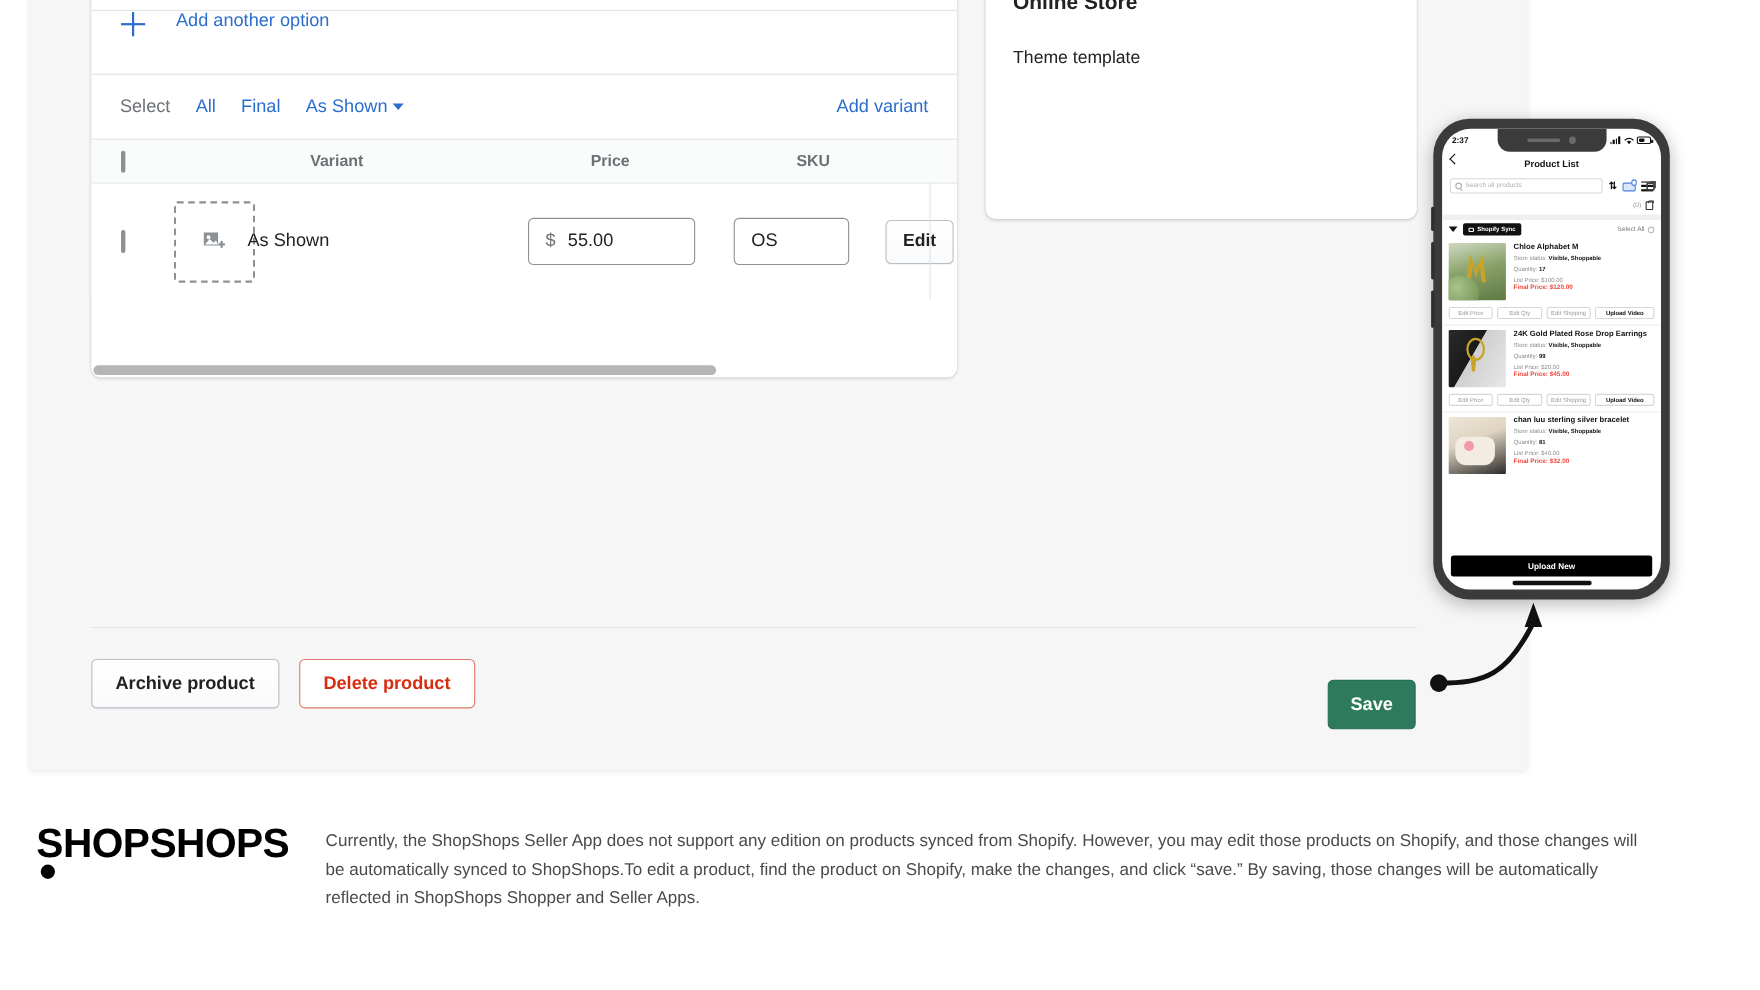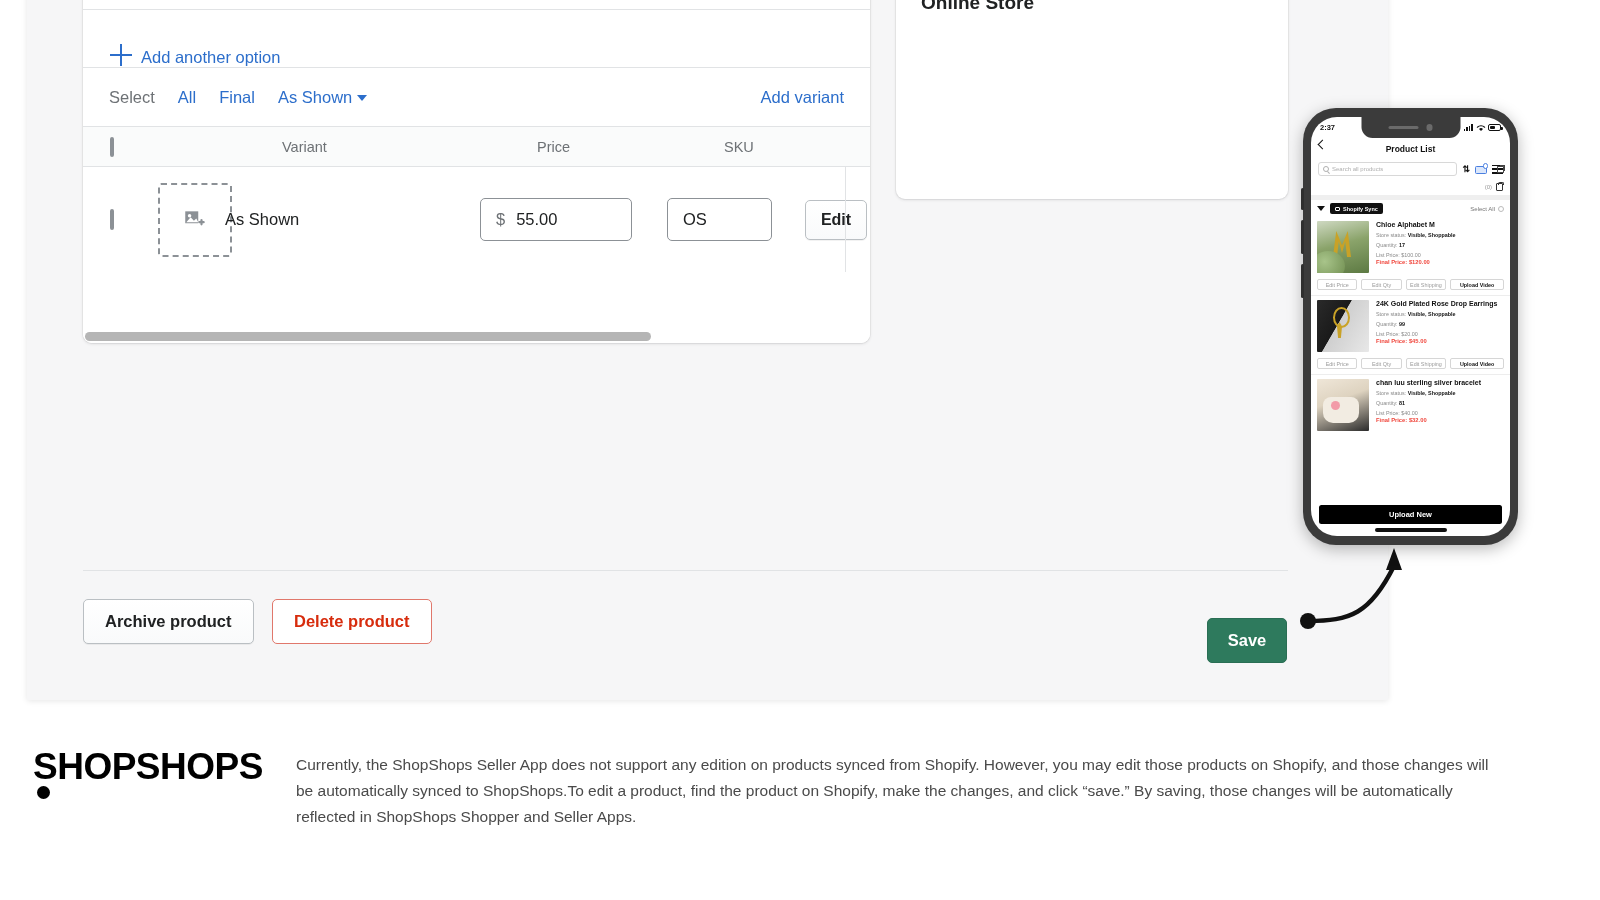--- a/index.html
+++ b/index.html
@@ -24,22 +24,22 @@
     position: absolute; left: 83px; top: -42px;
     width: 787px; height: 385px;
     background: #ffffff;
     border-radius: 9px;
     box-shadow: 0 0 0 1px rgba(63,63,68,.05), 0 1px 3px rgba(63,63,68,.15);
     overflow: hidden;
   }
   .card-top-stub { height: 52px; border-bottom: 1px solid #e1e3e5; }
 
   .add-option-row {
-    height: 58px; display: flex; align-items: flex-end;
-    padding: 0 26px; gap: 8px;
+    height: 58px; display: flex; align-items: flex-start;
+    padding: 0 26px; gap: 27px;
     border-bottom: 1px solid #e1e3e5;
   }
   .plus-icon {
     width: 24px; height: 24px; position: relative; flex: 0 0 auto;
   }
   .plus-icon:before, .plus-icon:after {
     content: ""; position: absolute; background: #2c6ecb;
   }
   .plus-icon:before { left: 1px; top: 10.5px; width: 22px; height: 2.4px; }
   .plus-icon:after  { top: 1px; left: 10.5px; height: 22px; width: 2.4px; }
@@ -60,21 +60,21 @@
     border-top: 6px solid #2c6ecb; vertical-align: 2px;
   }
   .add-variant-link {
     position: absolute; right: 26px; color: #2c6ecb; font-size: 16.5px; cursor: pointer;
   }
 
   
   .vtable-head {
     height: 40px; display: flex; align-items: center;
     background: #fafbfb; border-bottom: 1px solid #e1e3e5;
-    font-size: 14.5px; color: #6d7175;
+    font-size: 14.5px; color: #6d7175; font-weight: bold;
   }
   .vtable-row {
     height: 105px; display: flex; align-items: center;
     background: #fff; position: relative;
   }
   .c-check  { width: 57px; padding-left: 27px; flex: 0 0 auto; }
   .c-thumb  { width: 85px; flex: 0 0 auto; padding-left: 18px; }
   .c-variant{ width: 255px; flex: 0 0 auto; }
   .c-price  { width: 187px; flex: 0 0 auto; }
   .c-sku    { width: 120px; flex: 0 0 auto; }
@@ -381,20 +381,21 @@
       </div>
     </div>
 
     <div class="hscroll-track">
       <div class="hscroll-thumb"></div>
     </div>
   </div>
 
   <div class="store-card">
     <div class="store-title">Online Store</div>
+    <div class="store-sub">Theme template</div>
   </div>
 
   <div class="action-divider"></div>
   <div class="btn-archive">Archive product</div>
   <div class="btn-delete">Delete product</div>
   <div class="btn-save">Save</div>
 
   <svg class="arrow-svg" viewBox="0 0 160 110">
     <circle cx="18" cy="91" r="8" fill="#111"></circle>
     <path d="M18 91 C 60 91, 80 84, 104 36" stroke="#111" stroke-width="4.5" fill="none" stroke-linecap="round"></path>

